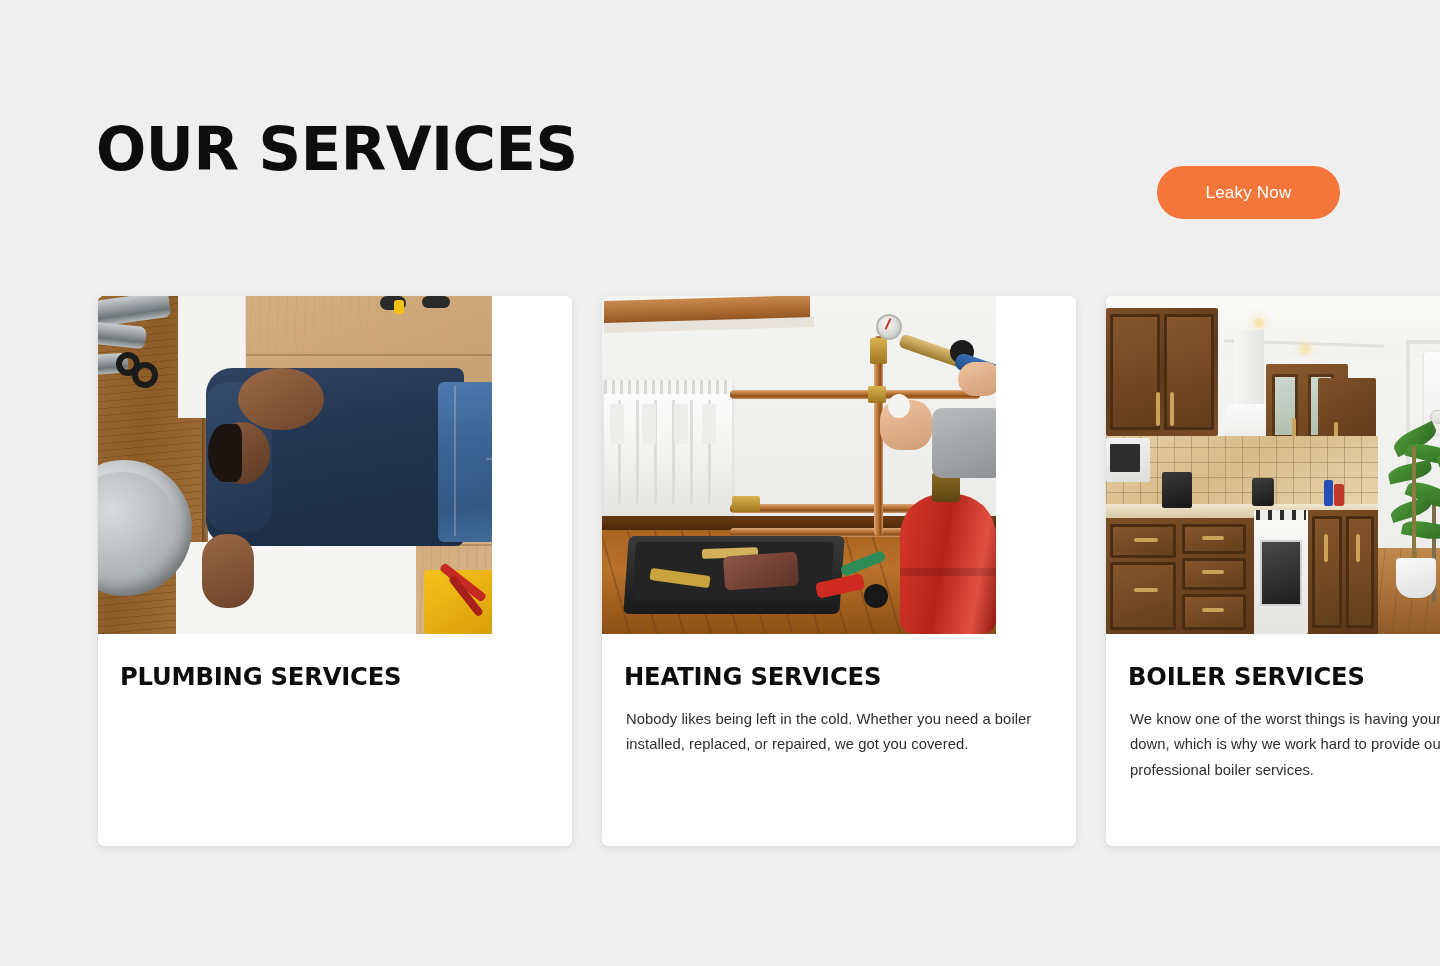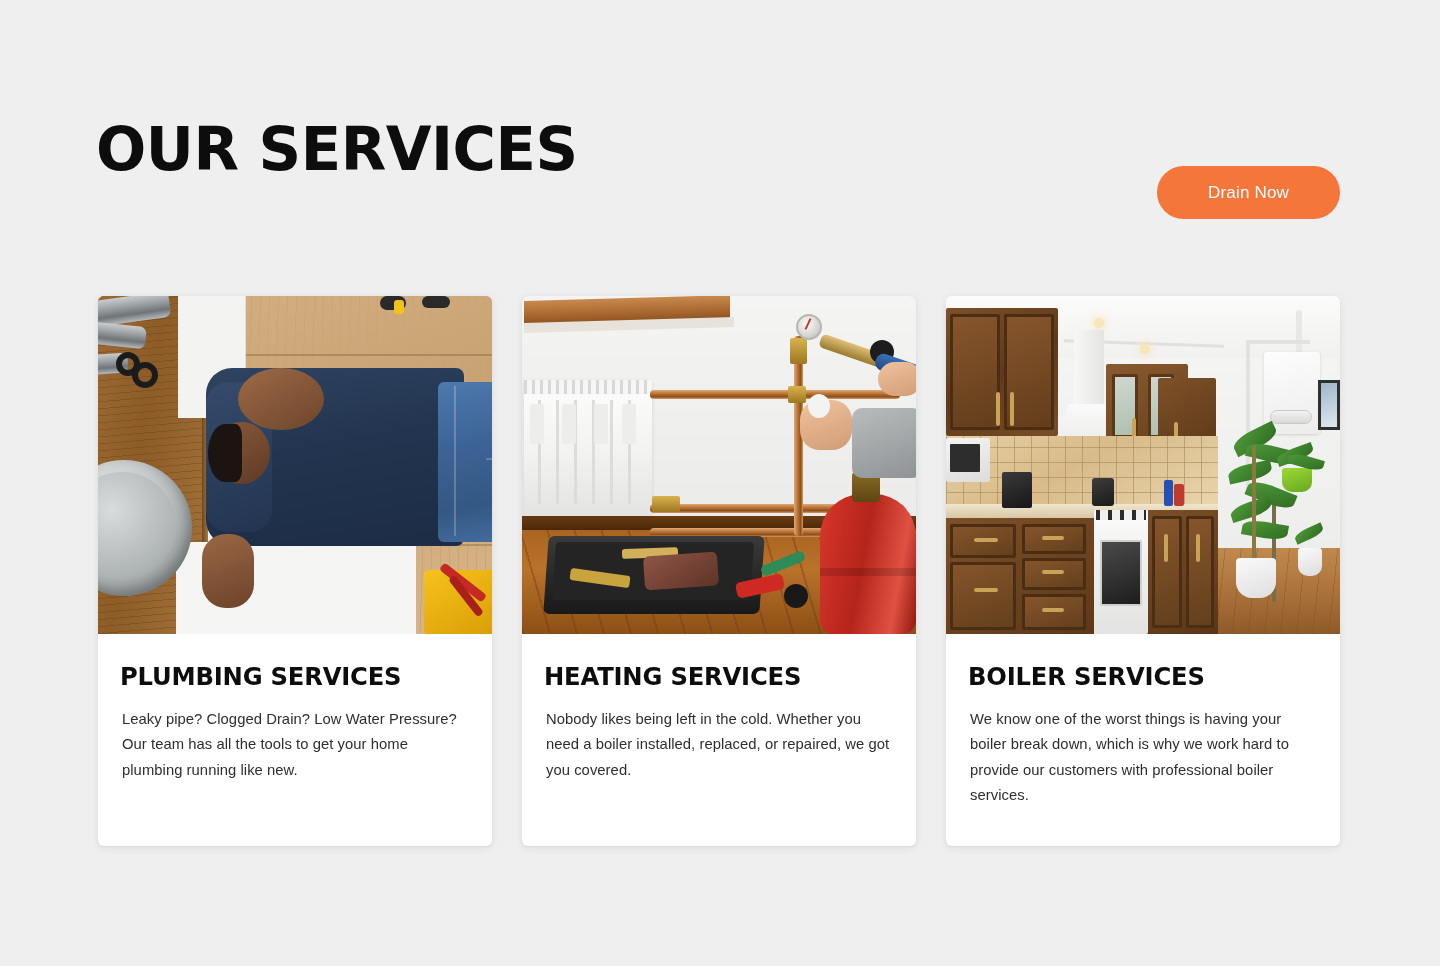--- a/index.html
+++ b/index.html
@@ -48,21 +48,21 @@
     cursor:pointer;
   }
 
   
   .cards{
     position:absolute;left:98px;top:296px;
     display:flex;
     gap:30px;
   }
   .card{
-    width:394px;
+    width:474px;
     background:#ffffff;
     border-radius:6px;
     box-shadow:0 2px 10px rgba(0,0,0,0.07), 0 1px 3px rgba(0,0,0,0.05);
     overflow:hidden;
     display:flex;flex-direction:column;
   }
   .card-media{
     position:relative;
     width:394px;height:338px;
     overflow:hidden;
@@ -261,21 +261,21 @@
 </style>
 </head>
 <body>
 
 <div class="page">
 
   <h1 class="page-title">OUR SERVICES</h1>
 
 
   <div class="cta-wrap">
-    <button class="cta-button">Drain Now</button>
+    <button class="cta-button">Leaky Now</button>
   </div>
 
   <div class="cards">
 
     <article class="card">
       <div class="card-media">
         <div class="ph">
           <div class="l p1-floor"></div>
           <div class="l p1-plankline" style="top:58px"></div>
           <div class="l p1-plankline" style="top:150px"></div>
@@ -305,21 +305,20 @@
           <div class="l p1-jeanseam" style="left:356px;top:90px;width:2px;height:150px;"></div>
 
           <div class="l p1-jeanseam" style="left:388px;top:160px;width:44px;height:2px;transform:rotate(-6deg);"></div>
           <div class="l p1-toolbox"></div>
           <div class="l p1-plier"></div>
           <div class="l p1-plier2"></div>
         </div>
       </div>
       <div class="card-body">
         <h2 class="card-title">PLUMBING SERVICES</h2>
-        <p class="card-text">Leaky pipe? Clogged Drain? Low Water Pressure? Our team has all the tools to get your home plumbing running like new.</p>
       </div>
     </article>
 
     <article class="card">
       <div class="card-media">
         <div class="ph">
           <div class="l p2-wall"></div>
           <div class="l p2-floor"></div>
           <div class="l p2-skirt"></div>
           <div class="l p2-shelf"></div>

